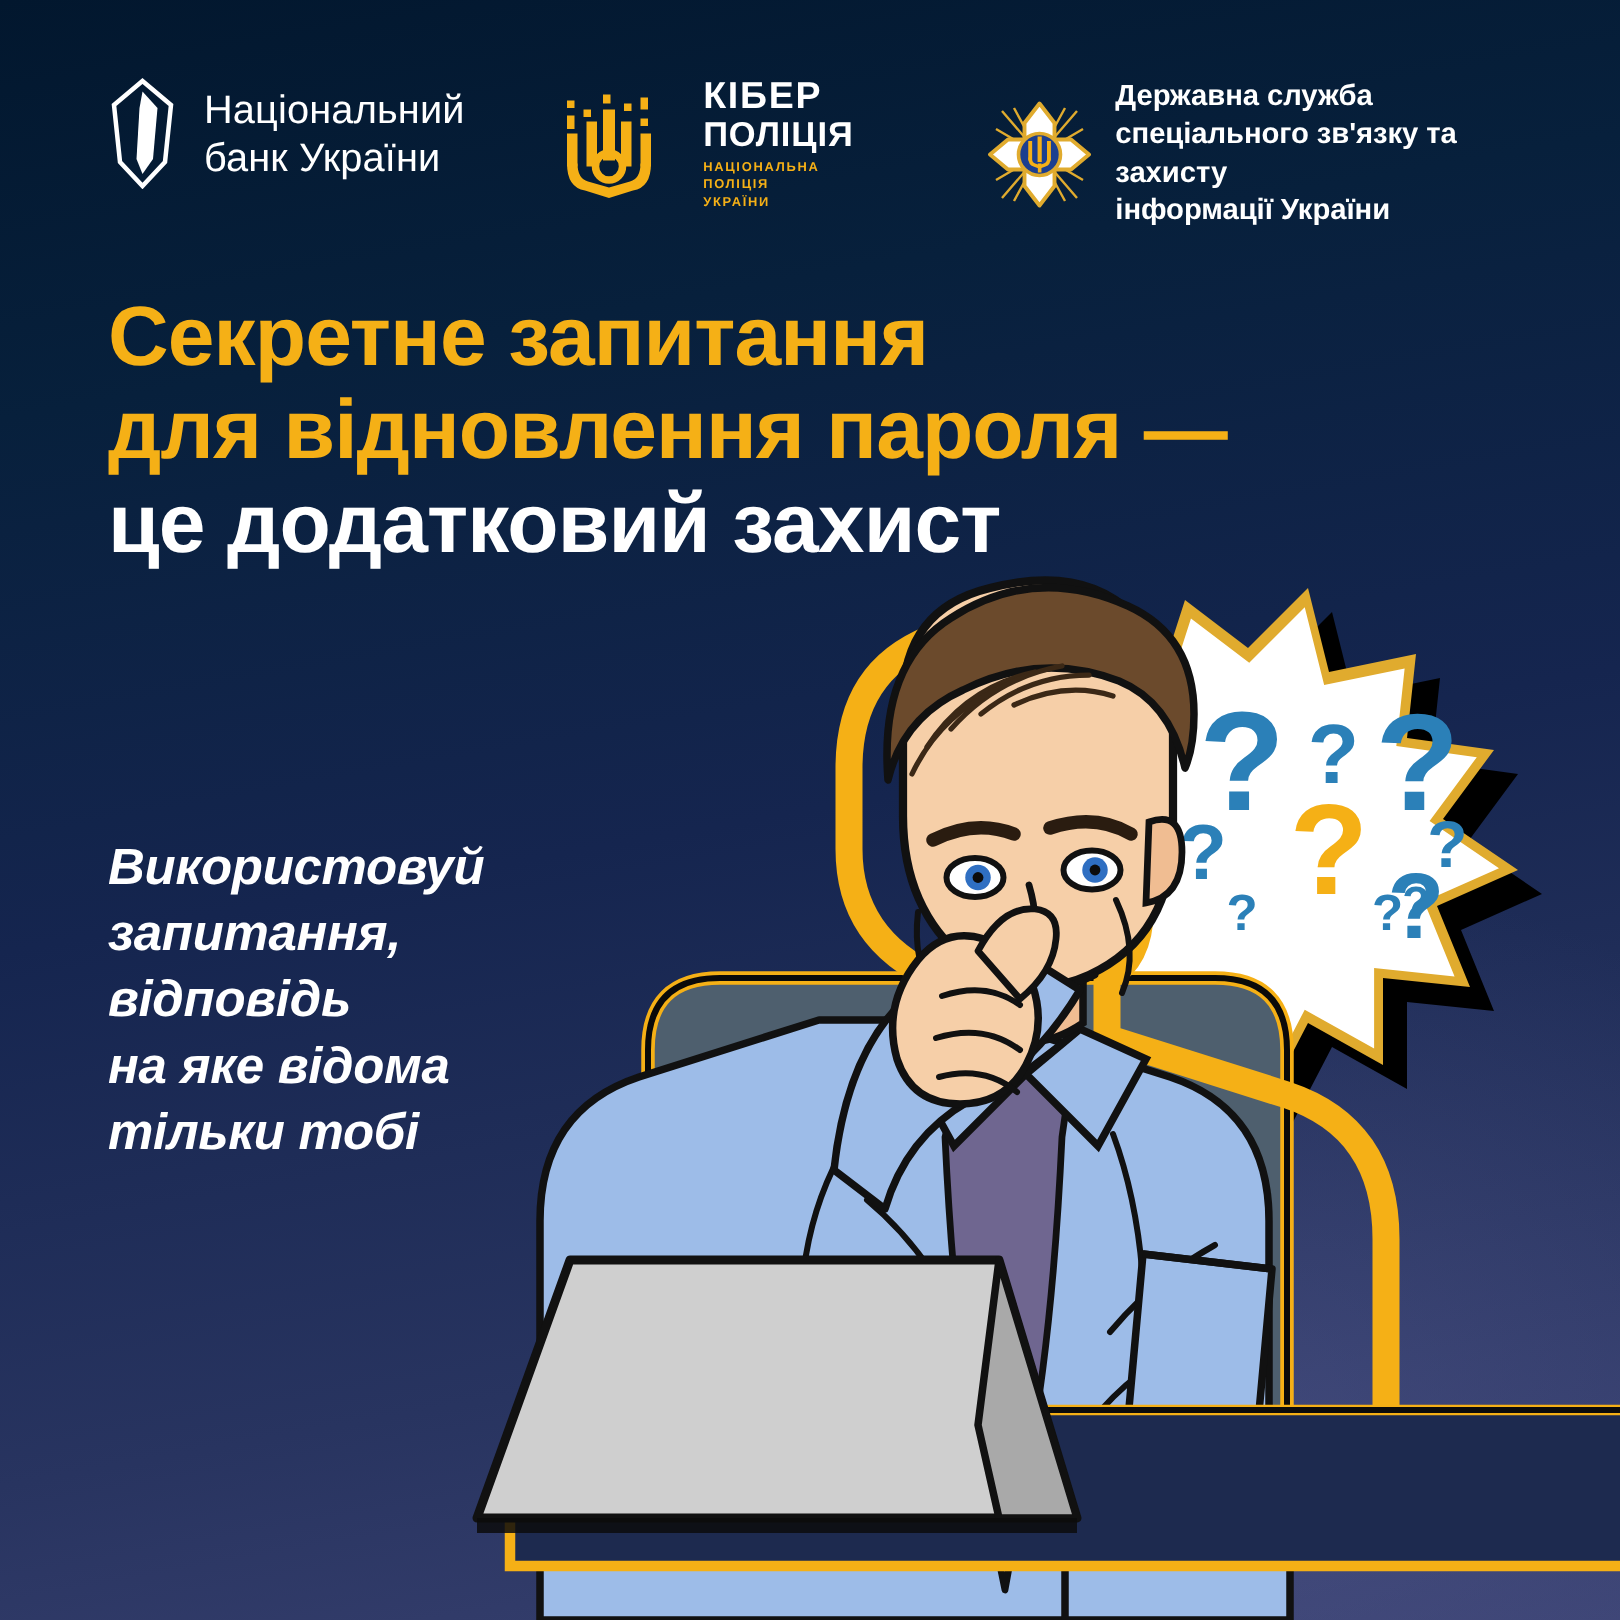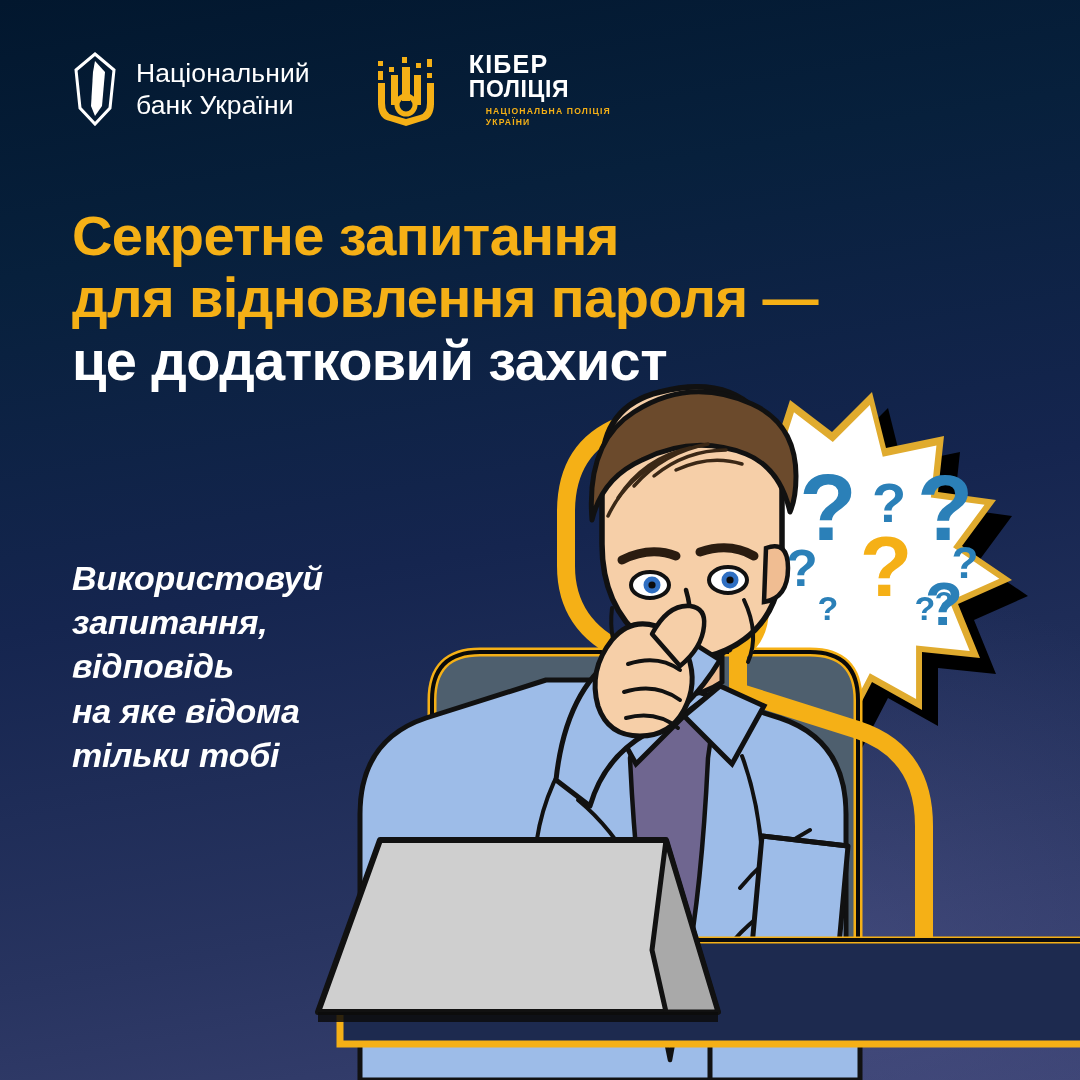--- a/index.html
+++ b/index.html
@@ -55,38 +55,38 @@
     color: #fff; font-size: 25px; font-weight: 700;
     letter-spacing: 1.2px;
   }
   .cyber-l2 {
     color: #fff; font-size: 23px; font-weight: 700;
     letter-spacing: .6px; margin-top: 1px;
   }
   .cyber-sub {
     color: #f5b016; font-size: 8.6px; font-weight: 700;
     letter-spacing: 1.15px; line-height: 1.32;
-    margin-top: 5px; white-space: pre-line; margin-left: 17px;
+    margin-top: 5px; white-space: pre-line;
   }
 
   .logo-dss { gap: 16px; margin-left: 70px; }
   .dss-mark { width: 70px; height: 74px; flex: none; }
   .dss-text {
     color: #ffffff;
     font-size: 19.5px;
     font-weight: 700;
     line-height: 1.30;
     letter-spacing: -.05px;
     white-space: pre-line;
   }
 
   
   .headline {
     position: absolute;
-    top: 205px; left: 72px;
+    top: 193px; left: 72px;
     z-index: 6;
     width: 900px;
   }
   .hl-line {
     font-size: 56px;
     font-weight: 700;
     line-height: 1.115;
     letter-spacing: -.6px;
     white-space: nowrap;
   }
@@ -308,20 +308,50 @@
         </g>
       </svg>
       <div class="cyber-text">
         <span class="cyber-l1">КІБЕР</span>
         <span class="cyber-l2">ПОЛІЦІЯ</span>
         <span class="cyber-sub">НАЦІОНАЛЬНА ПОЛІЦІЯ
 УКРАЇНИ</span>
       </div>
     </div>
 
+    <div class="logo logo-dss">
+      <svg class="dss-mark" viewBox="0 0 70 74">
+
+        <g stroke="#e0ab2e" stroke-width="1.6" fill="none">
+          <path d="M35 37 L10 8 M35 37 L35 4 M35 37 L60 8
+                   M35 37 L66 37 M35 37 L60 66 M35 37 L35 70
+                   M35 37 L10 66 M35 37 L4 37"></path>
+          <path d="M35 37 L18 6 M35 37 L52 6 M35 37 L64 20
+                   M35 37 L64 54 M35 37 L52 68 M35 37 L18 68
+                   M35 37 L6 54 M35 37 L6 20"></path>
+        </g>
+
+        <path d="M35 3 L45 16 L45 27 L56 27 L68 37 L56 47 L45 47 L45 58
+                 L35 71 L25 58 L25 47 L14 47 L2 37 L14 27 L25 27 L25 16 Z" fill="#ffffff" stroke="#e0ab2e" stroke-width="2.6" stroke-linejoin="round"></path>
+
+        <circle cx="35" cy="37" r="14" fill="#1c3f8f" stroke="#e0ab2e" stroke-width="2.4"></circle>
+
+        <g fill="#f5b016">
+          <rect x="27.5" y="28" width="2.6" height="13"></rect>
+          <rect x="33.7" y="25" width="2.8" height="17"></rect>
+          <rect x="40" y="28" width="2.6" height="13"></rect>
+          <path d="M27.5 39 q0 5 3.5 6 l4 1.5 l4 -1.5 q3.5 -1 3.5 -6
+                   l-2.4 0 q0 3.4 -2.2 4 l-2.9 1 l-2.9 -1 q-2.2 -.6 -2.2 -4 Z"></path>
+          <rect x="33.9" y="43" width="2.4" height="6"></rect>
+        </g>
+      </svg>
+      <div class="dss-text">Державна служба
+спеціального зв'язку та захисту
+інформації України</div>
+    </div>
 
   </div>
 
   <div class="headline">
     <div class="hl-line hl-yellow">Секретне запитання</div>
     <div class="hl-line hl-yellow">для відновлення пароля —</div>
     <div class="hl-line hl-white">це додатковий захист</div>
   </div>
 
   <div class="body-copy">Використовуй

